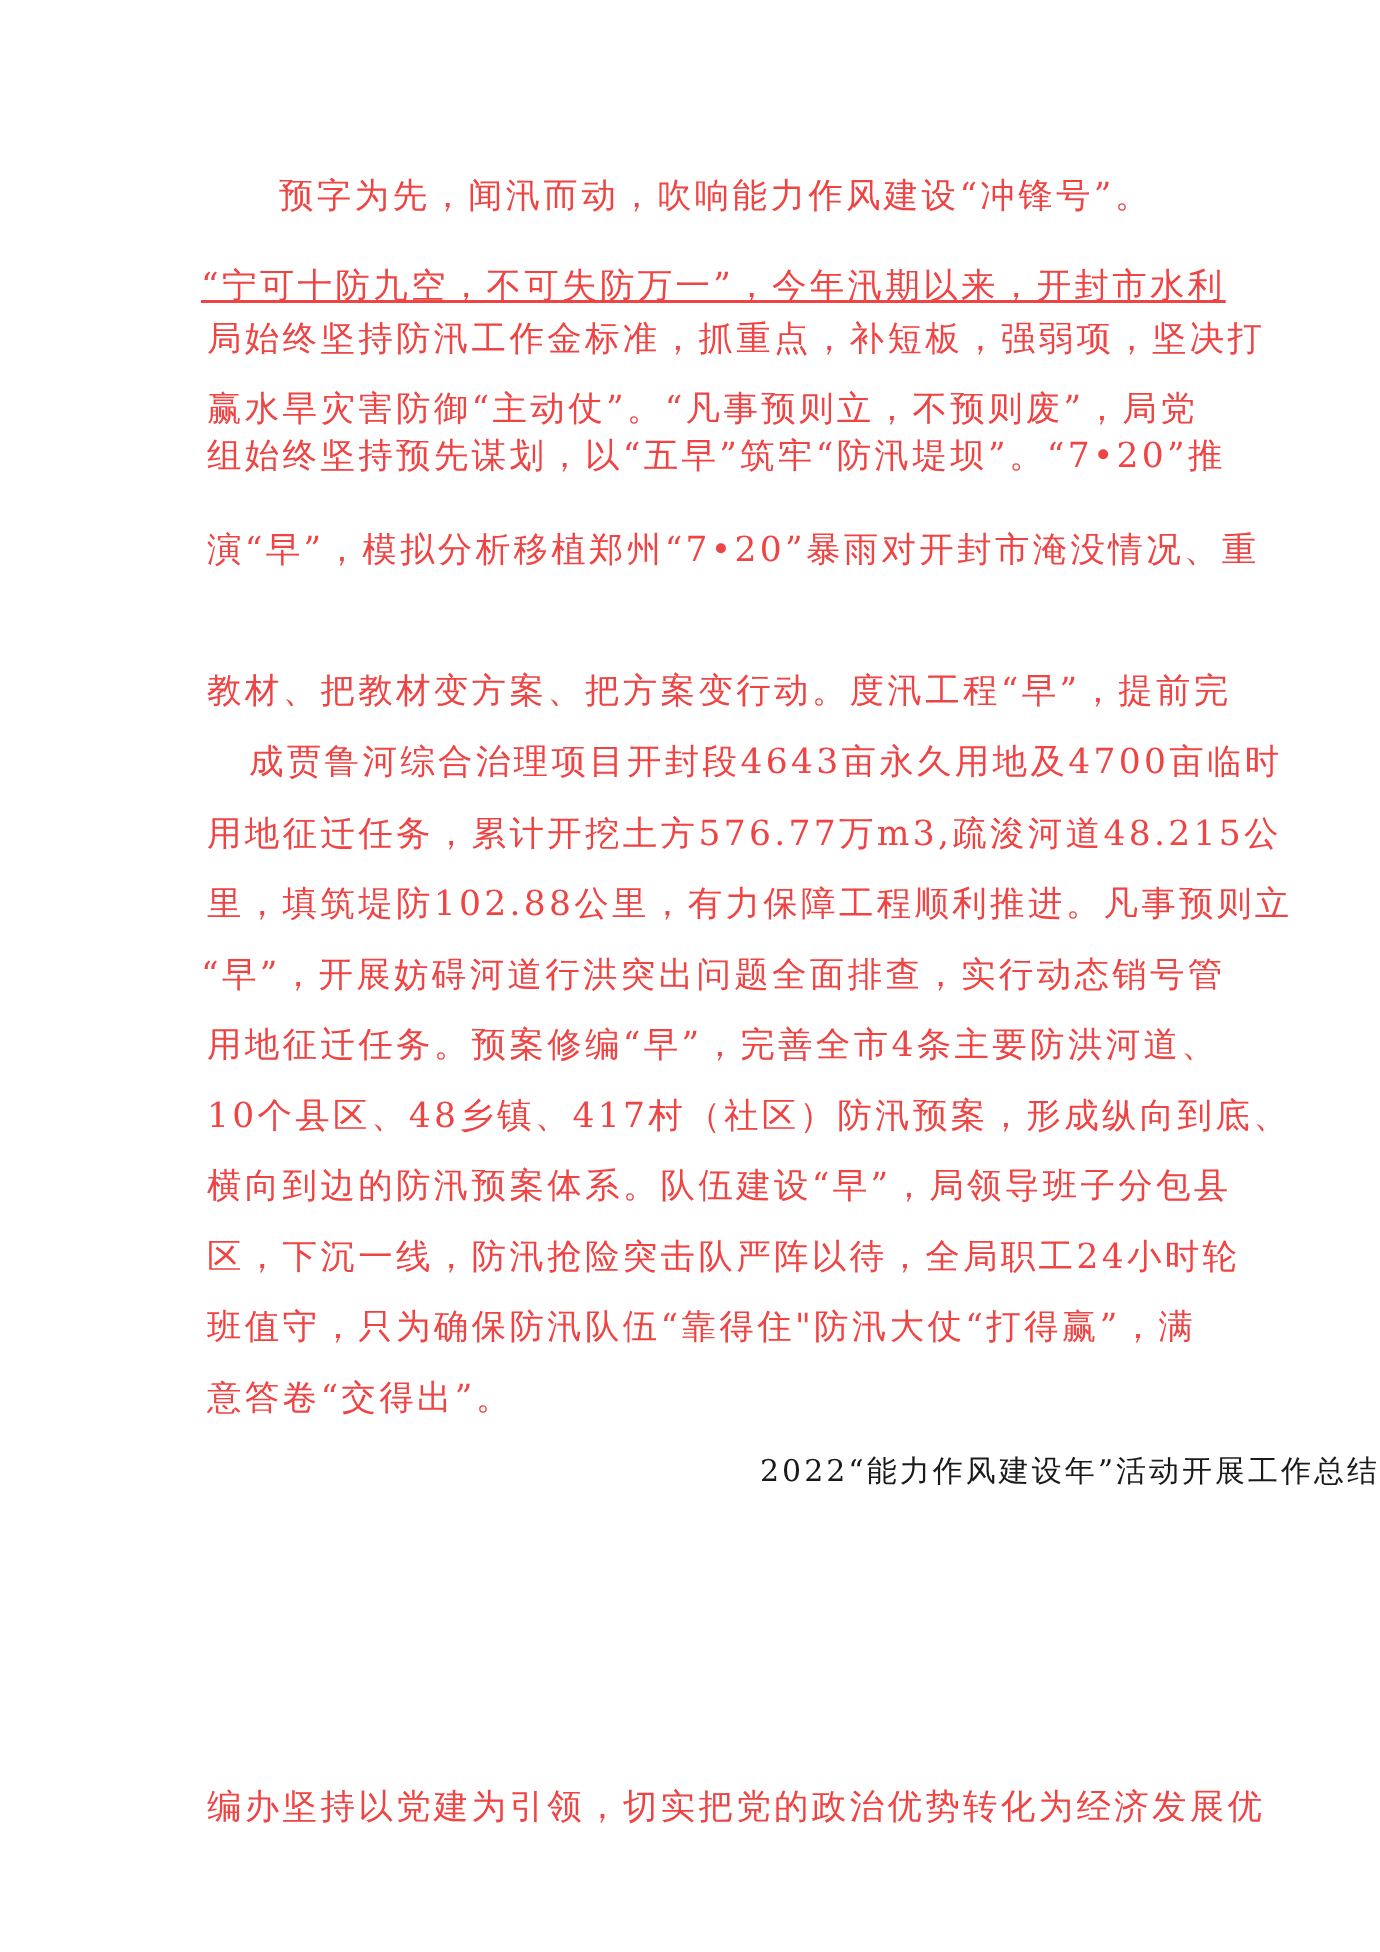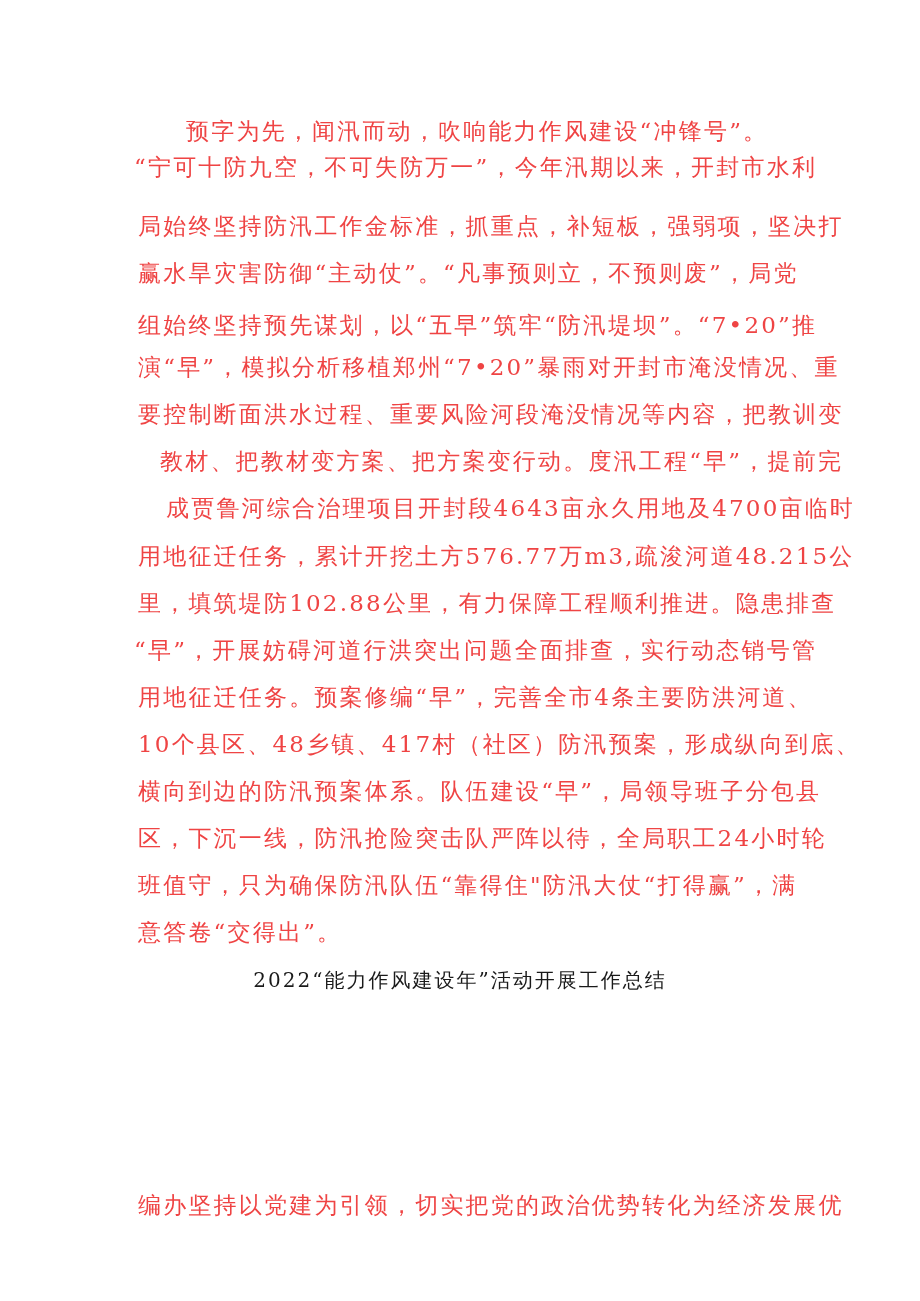--- a/index.html
+++ b/index.html
@@ -12,44 +12,43 @@
       font-family: "DejaVu Serif", "Liberation Serif", serif;
       font-size: 23px;
       color: #ef4444;
       white-space: nowrap;
       letter-spacing: 2.2px;
       line-height: 30px;
     }
     .title {
       position: absolute;
       left: 0; width: 920px;
-      text-align: center;
+      text-align: right;
       font-family: "DejaVu Serif", "Liberation Serif", serif;
       font-size: 20px;
       color: #1a1a1a;
       letter-spacing: 2px;
       line-height: 28px;
       white-space: nowrap;
     }
   </style>
 </head>
 <body>
 
 <div class="page">
   <div class="line" style="left:186px; top:116px;">预字为先，闻汛而动，吹响能力作风建设“冲锋号”。</div>
-  <div class="line" style="left:134px; top:152px;">“宁可十防九空，不可失防万一”，今年汛期以来，开封市水利</div>
+  <div class="line" style="left:134px; top:176px;text-decoration:underline;">“宁可十防九空，不可失防万一”，今年汛期以来，开封市水利</div>
   <div class="line" style="top:211px;">局始终坚持防汛工作金标准，抓重点，补短板，强弱项，坚决打</div>
   <div class="line" style="top:258px;text-align:center;">赢水旱灾害防御“主动仗”。“凡事预则立，不预则废”，局党</div>
-  <div class="line" style="top:310px;">组始终坚持预先谋划，以“五早”筑牢“防汛堤坝”。“7•20”推</div>
+  <div class="line" style="top:289px;">组始终坚持预先谋划，以“五早”筑牢“防汛堤坝”。“7•20”推</div>
   <div class="line" style="top:352px;">演“早”，模拟分析移植郑州“7•20”暴雨对开封市淹没情况、重</div>
-  <div class="line" style="top:399px;">要控制断面洪水过程、重要风险河段淹没情况等内容，把教训变</div>
-  <div class="line" style="top:446px;margin-left:22px;">教材、把教材变方案、把方案变行动。度汛工程“早”，提前完</div>
+  <div class="line" style="top:446px;">教材、把教材变方案、把方案变行动。度汛工程“早”，提前完</div>
   <div class="line" style="top:493px;margin-left:28px;">成贾鲁河综合治理项目开封段4643亩永久用地及4700亩临时</div>
   <div class="line" style="top:541px;">用地征迁任务，累计开挖土方576.77万m3,疏浚河道48.215公</div>
-  <div class="line" style="top:588px;">里，填筑堤防102.88公里，有力保障工程顺利推进。隐患排查</div>
+  <div class="line" style="top:588px;">里，填筑堤防102.88公里，有力保障工程顺利推进。凡事预则立</div>
   <div class="line" style="left:134px; top:635px;">“早”，开展妨碍河道行洪突出问题全面排查，实行动态销号管</div>
   <div class="line" style="top:682px;">用地征迁任务。预案修编“早”，完善全市4条主要防洪河道、</div>
   <div class="line" style="top:729px;">10个县区、48乡镇、417村（社区）防汛预案，形成纵向到底、</div>
   <div class="line" style="top:776px;">横向到边的防汛预案体系。队伍建设“早”，局领导班子分包县</div>
   <div class="line" style="top:823px;">区，下沉一线，防汛抢险突击队严阵以待，全局职工24小时轮</div>
   <div class="line" style="top:870px;">班值守，只为确保防汛队伍“靠得住"防汛大仗“打得赢”，满</div>
   <div class="line" style="top:917px;">意答卷“交得出”。</div>
 
   <div class="title" style="top:966px;">2022“能力作风建设年”活动开展工作总结</div>
 

